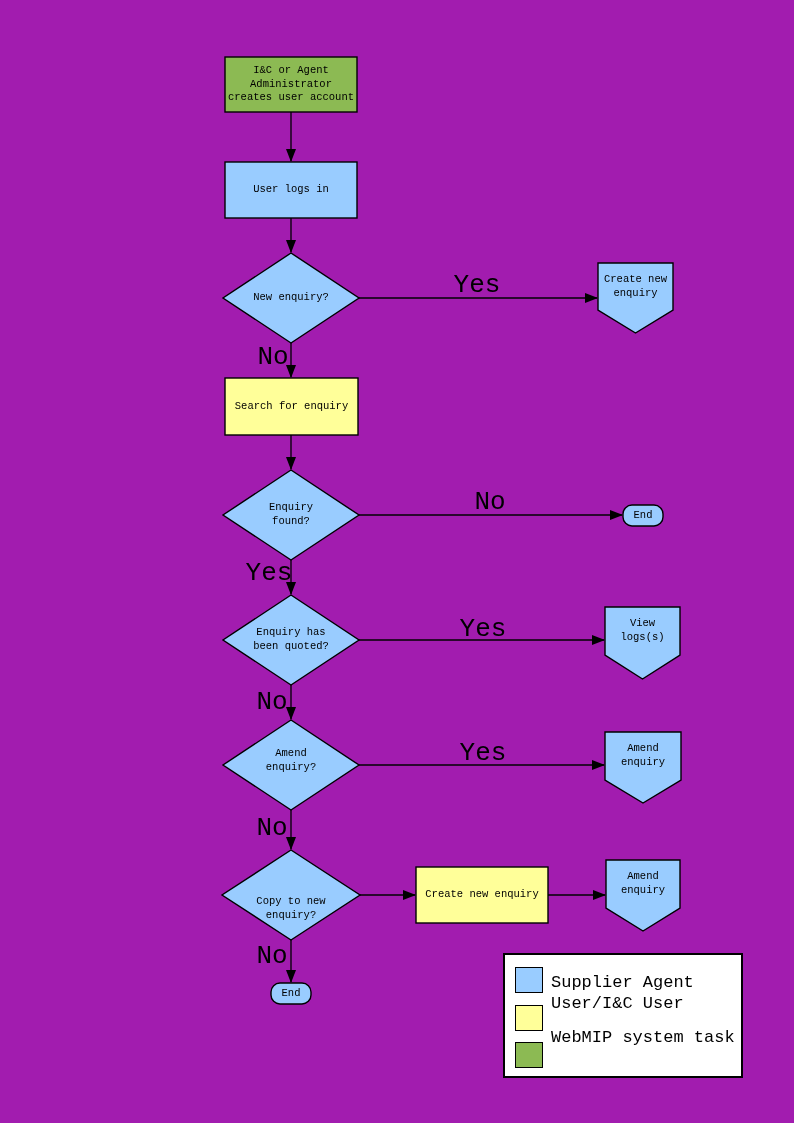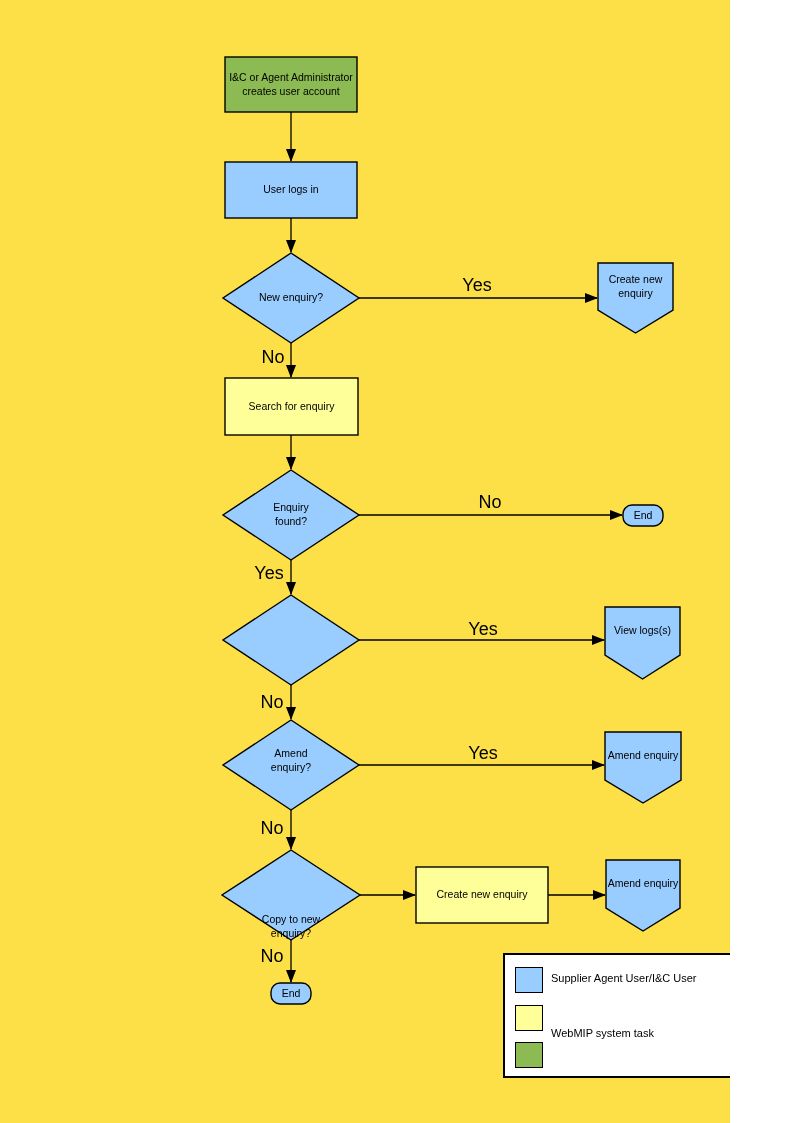--- a/index.html
+++ b/index.html
@@ -1,34 +1,34 @@
 <!DOCTYPE html>
 <html><head>
 <meta charset="utf-8">
 <style>
   html,body { margin:0; padding:0; background:#fff; }
   .canvas {
-    position:relative; width:730px; height:1123px; background:#fde047;
-    font-family:Liberation Sans, sans-serif; color:#000; overflow:hidden;
+    position:relative; width:794px; height:1123px; background:#a21caf;
+    font-family:Liberation Mono, monospace; color:#000; overflow:hidden;
   }
   .canvas svg { position:absolute; left:0; top:0; }
   .node-label {
     position:absolute; display:flex; align-items:center; justify-content:center;
     text-align:center; font-size:10.5px; line-height:1.3; color:#000;
   }
   .edge-label {
     position:absolute; transform:translate(-50%,-50%);
-    font-size:18px; line-height:1; color:#000; white-space:nowrap;
+    font-size:26px; line-height:1; color:#000; white-space:nowrap;
   }
   .legend {
     position:absolute; left:503px; top:953px; width:240px; height:125px;
     border:2px solid #000; background:#fff; box-sizing:border-box;
   }
   .legend-swatch { position:absolute; left:10px; width:28px; height:26px; border:1px solid #000; box-sizing:border-box; }
-  .legend-label { position:absolute; left:46px; width:186px; font-size:11px; line-height:1.25; color:#000; }
+  .legend-label { position:absolute; left:46px; width:186px; font-size:17px; line-height:1.25; color:#000; }
 </style>
 </head>
 <body>
 
 <div class="canvas">
 
   <svg width="794" height="1123" viewBox="0 0 794 1123">
     <defs>
       <marker id="arw" markerUnits="userSpaceOnUse" markerWidth="13" markerHeight="10" refX="12" refY="5" orient="auto">
         <path d="M0,0 L13,5 L0,10 Z" fill="#000"></path>
@@ -71,24 +71,25 @@
     </g>
   </svg>
 
   <div class="node-label" style="left:227px; top:57px;  width:128px; height:55px;">I&amp;C or Agent Administrator creates user account</div>
   <div class="node-label" style="left:241px; top:253px; width:100px; height:90px;">New enquiry?</div>
   <div class="node-label" style="left:225px; top:162px; width:132px; height:56px;">User logs in</div>
   <div class="node-label" style="left:601px; top:263px; width:69px;  height:48px;">Create new enquiry</div>
   <div class="node-label" style="left:225px; top:378px; width:133px; height:57px;">Search for enquiry</div>
   <div class="node-label" style="left:261px; top:470px; width:60px;  height:90px;">Enquiry found?</div>
   <div class="node-label" style="left:623px; top:505px; width:40px;  height:21px;">End</div>
+  <div class="node-label" style="left:249px; top:595px; width:84px;  height:90px;">Enquiry has been quoted?</div>
   <div class="node-label" style="left:605px; top:607px; width:75px;  height:48px;">View logs(s)</div>
   <div class="node-label" style="left:261px; top:716px; width:60px;  height:90px;">Amend enquiry?</div>
   <div class="node-label" style="left:605px; top:732px; width:76px;  height:48px;">Amend enquiry</div>
-  <div class="node-label" style="left:249px; top:882px; width:84px;  height:90px;">Copy to new enquiry?</div>
+  <div class="node-label" style="left:249px; top:864px; width:84px;  height:90px;">Copy to new enquiry?</div>
   <div class="node-label" style="left:416px; top:867px; width:132px; height:56px;">Create new enquiry</div>
   <div class="node-label" style="left:606px; top:860px; width:74px;  height:48px;">Amend enquiry</div>
   <div class="node-label" style="left:271px; top:983px; width:40px;  height:21px;">End</div>
 
   <div class="edge-label" style="left:477px; top:285px;">Yes</div>
   <div class="edge-label" style="left:273px; top:357px;">No</div>
   <div class="edge-label" style="left:490px; top:502px;">No</div>
   <div class="edge-label" style="left:269px; top:573px;">Yes</div>
   <div class="edge-label" style="left:483px; top:629px;">Yes</div>
   <div class="edge-label" style="left:272px; top:702px;">No</div>

